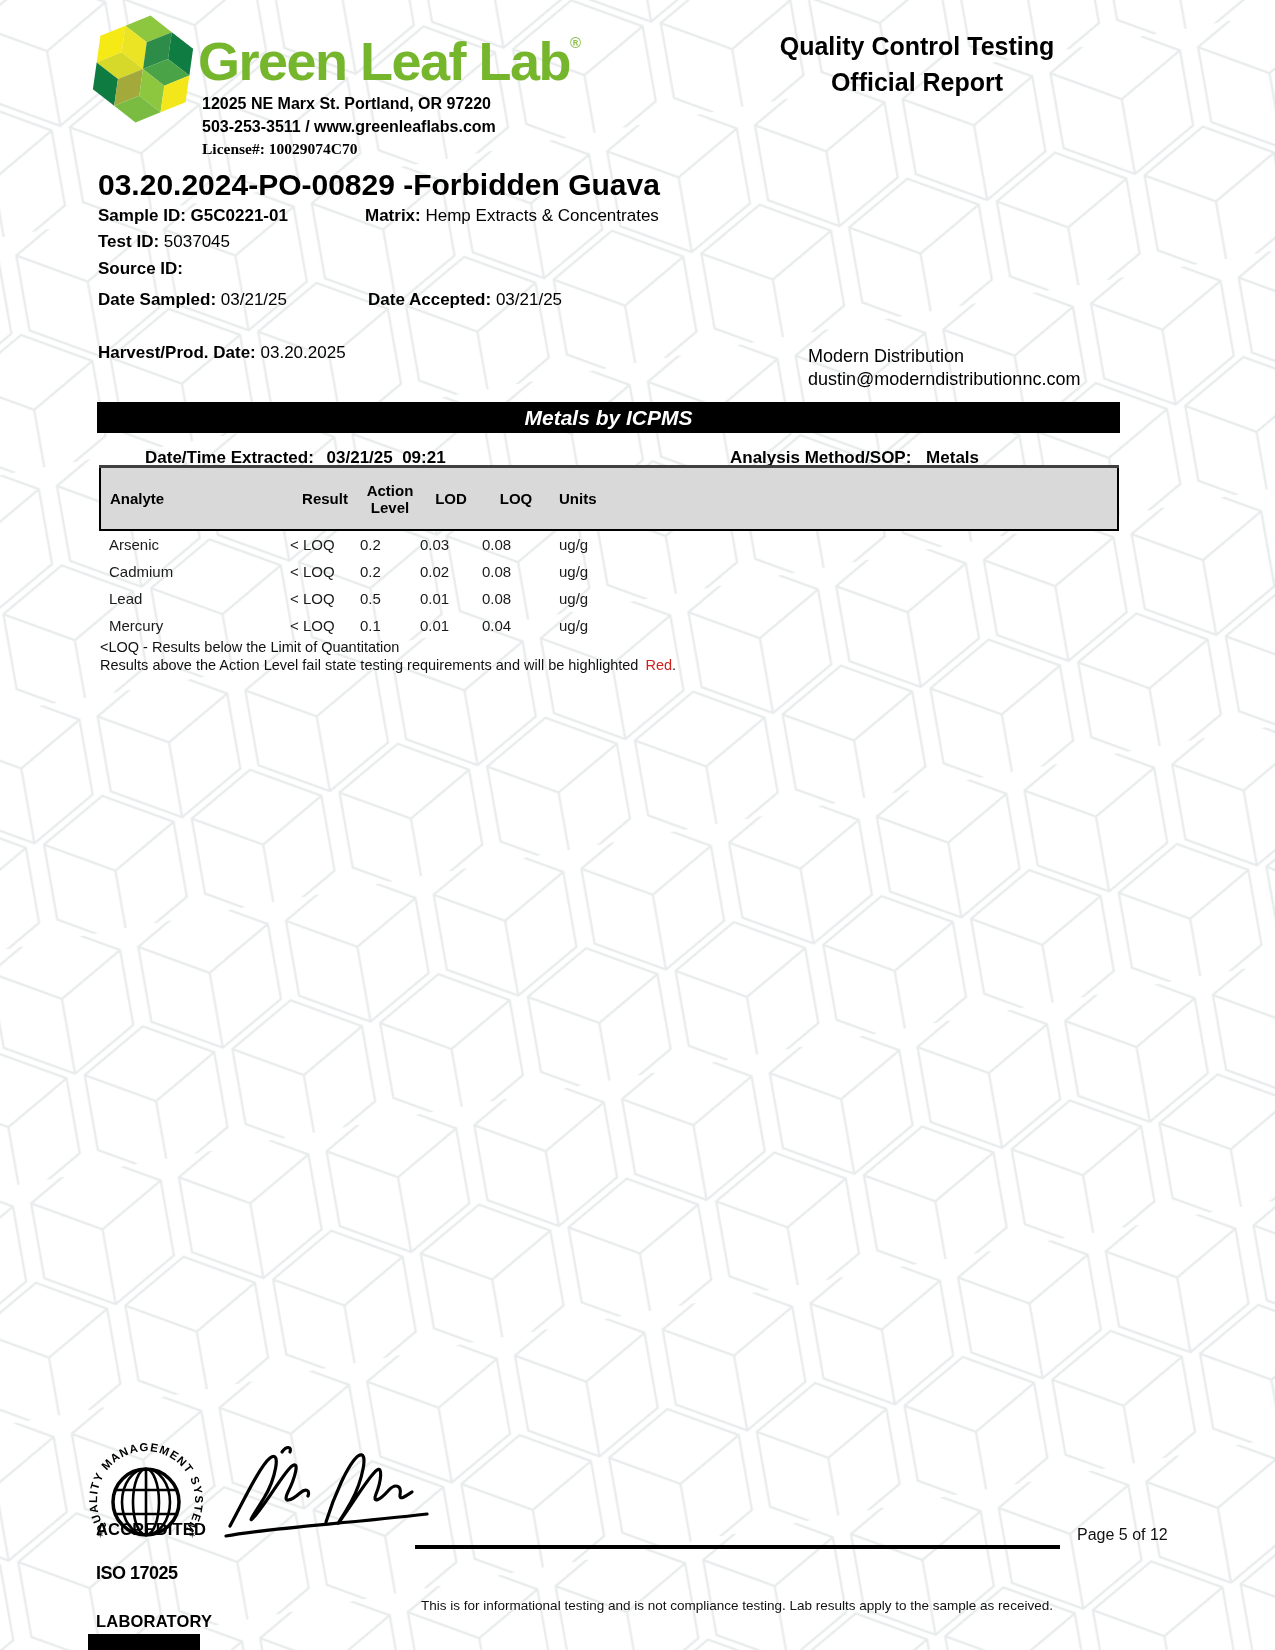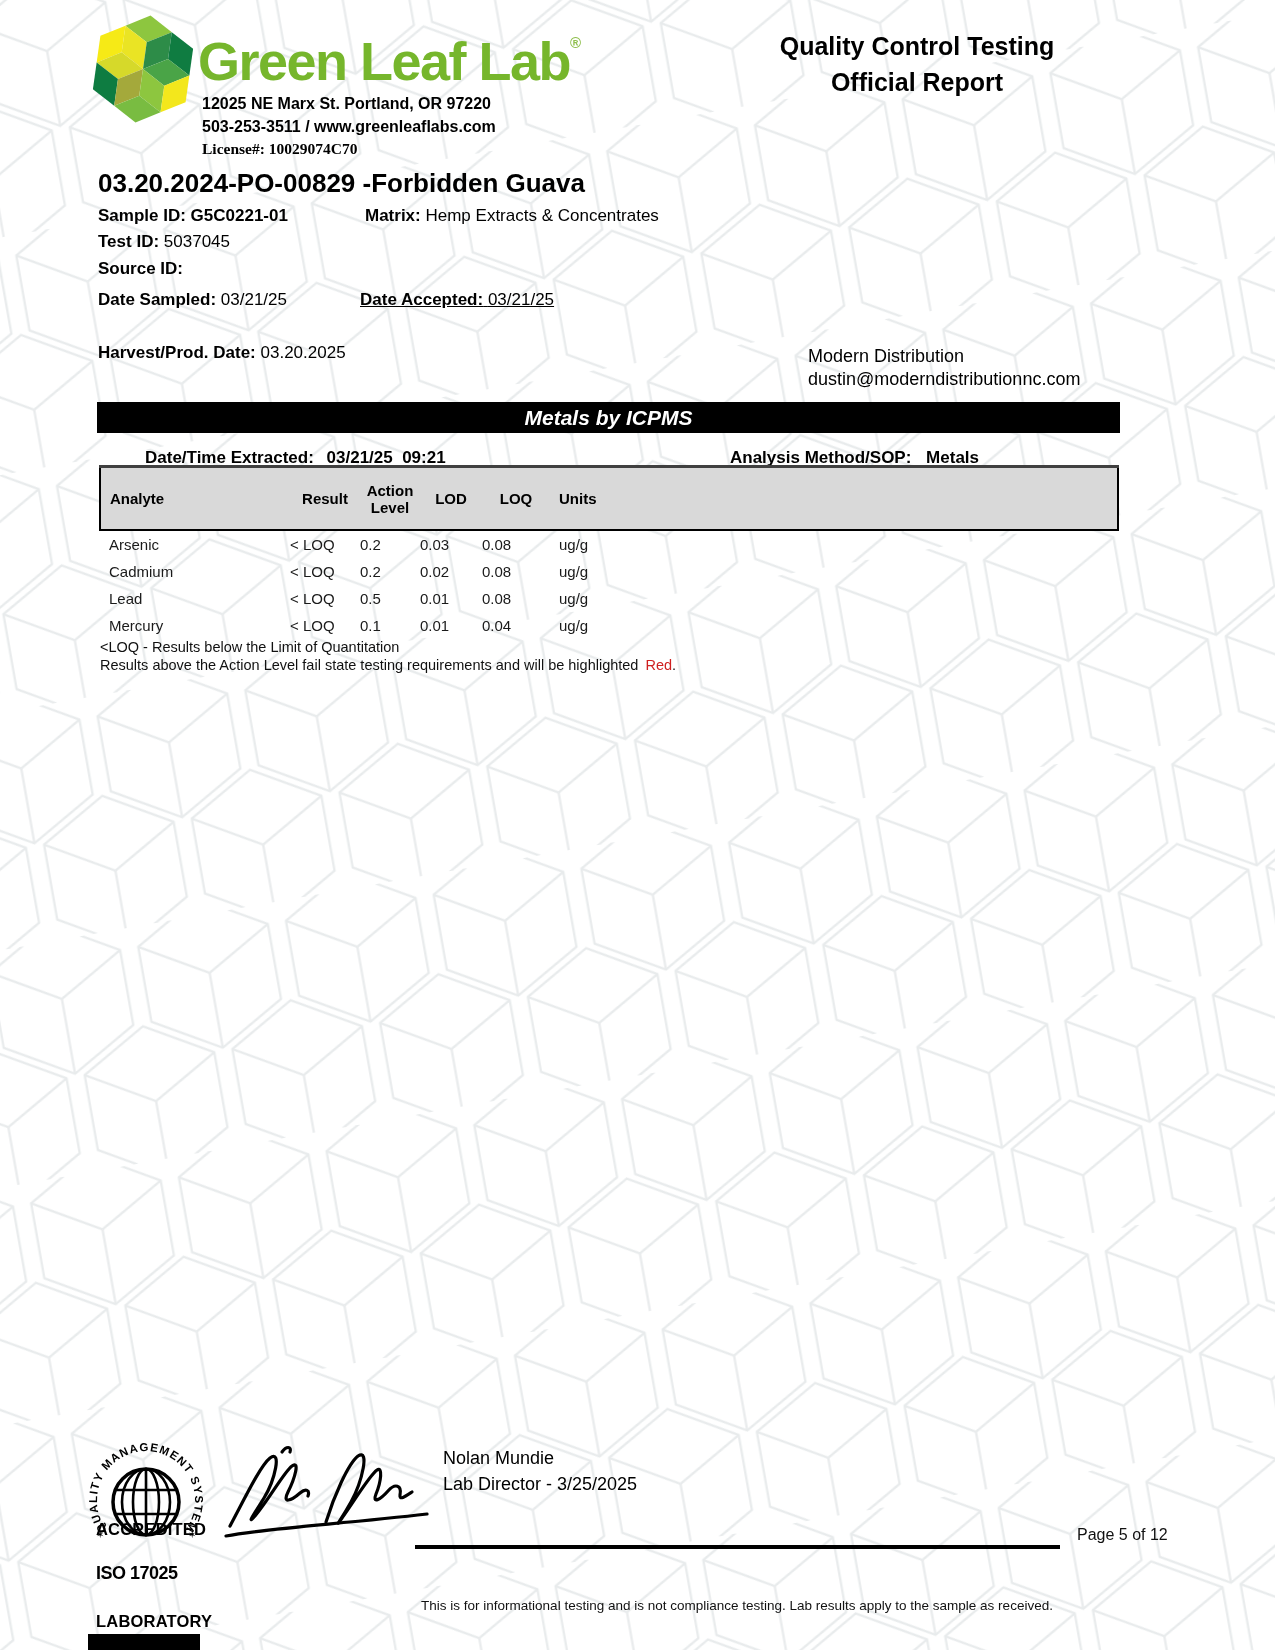--- a/index.html
+++ b/index.html
@@ -6,21 +6,21 @@
   .page{position:relative;width:1275px;height:1650px;background:#fff;overflow:hidden;
         font-family:"Liberation Sans",sans-serif;color:#000;}
   .abs{position:absolute;z-index:1;}
   .watermark{position:absolute;inset:0;z-index:0;pointer-events:none;}
   .b{font-weight:bold;}
   .brand{font-weight:bold;font-size:54px;letter-spacing:-1.5px;color:#76b62c;line-height:1;}
   .regmark{font-size:15px;vertical-align:32px;color:#8fbf4d;letter-spacing:0;}
   .addr{font-size:16px;font-weight:bold;line-height:22px;}
   .license{font-family:"Liberation Serif",serif;font-weight:bold;font-size:15.5px;}
   .rpt-title{font-size:25px;font-weight:bold;line-height:36px;text-align:center;width:440px;}
-  .sample-name{font-size:26px;font-weight:bold;}
+  .sample-name{font-size:30px;font-weight:bold;}
   .lab-row{font-size:17px;}
   .lab-row .lbl{font-weight:bold;}
   .val-pre{white-space:pre;}
   .client{font-size:18px;line-height:23px;}
   .black-bar{background:#000;color:#fff;text-align:center;font-weight:bold;font-size:21px;line-height:31px;font-style:italic;}
   .sub-row{font-size:17px;font-weight:bold;margin-top:8px;}
   table.metals{border-collapse:collapse;table-layout:fixed;width:1018px;}
   table.metals thead th{background:#d9d9d9;font-size:15px;font-weight:bold;vertical-align:middle;
       border-top:3px solid #404040;border-bottom:2px solid #000;height:61px;padding:0;}
   table.metals thead th.first{border-left:2px solid #000;}
@@ -102,21 +102,21 @@
     <span>5037045</span>
   </div>
   <div class="abs lab-row" style="left:98px;top:259px;">
     <span class="lbl">Source ID:</span>
     <span></span>
   </div>
   <div class="abs lab-row" style="left:98px;top:290px;">
     <span class="lbl">Date Sampled:</span>
     <span>03/21/25</span>
   </div>
-  <div class="abs lab-row" style="left:360px;top:290px;text-decoration:underline;">
+  <div class="abs lab-row" style="left:368px;top:290px;">
     <span class="lbl">Date Accepted:</span>
     <span>03/21/25</span>
   </div>
   <div class="abs lab-row" style="left:98px;top:343px;">
     <span class="lbl">Harvest/Prod. Date:</span>
     <span>03.20.2025</span>
   </div>
 
   <div class="abs client" style="left:808px;top:345px;">
     <div>Modern Distribution</div>
@@ -226,24 +226,20 @@
 
   <svg class="abs" style="left:222px;top:1438px;" width="215" height="112" viewBox="0 0 215 112">
     <g fill="none" stroke="#000" stroke-width="3.2" stroke-linecap="round">
       <path d="M8,88 C22,62 38,28 48,20 C60,11 53,42 42,60 C32,76 24,88 33,78 C48,60 62,34 70,28 C78,22 73,40 66,54 C60,66 69,63 78,55 C84,50 88,52 86,58"></path>
       <path d="M104,84 C112,58 126,26 136,18 C148,10 140,44 129,64 C119,82 111,92 120,80 C133,62 147,38 155,32 C161,28 159,44 154,56 C150,66 158,62 166,53 C173,45 180,47 178,57 C177,63 184,58 190,54"></path>
       <path d="M4,98 C45,90 120,86 205,76"></path>
       <path d="M60,14 C64,8 70,8 68,14"></path>
     </g>
   </svg>
 
-  <div class="abs sig-name" style="left:443px;top:1445px;">
-    <div>Nolan Mundie</div>
-    <div>Lab Director - 3/25/2025</div>
-  </div>
 
   <div class="abs pageno" style="left:1077px;top:1526px;">Page 5 of 12</div>
 
   <div class="abs rule" style="left:415px;top:1545px;width:645px;height:3.5px;"></div>
 
   <div class="abs disc" style="left:357px;top:1597px;">This is for informational testing and is not compliance testing. Lab results apply to the sample as received.</div>
 
 </div>
 
 </body></html>

